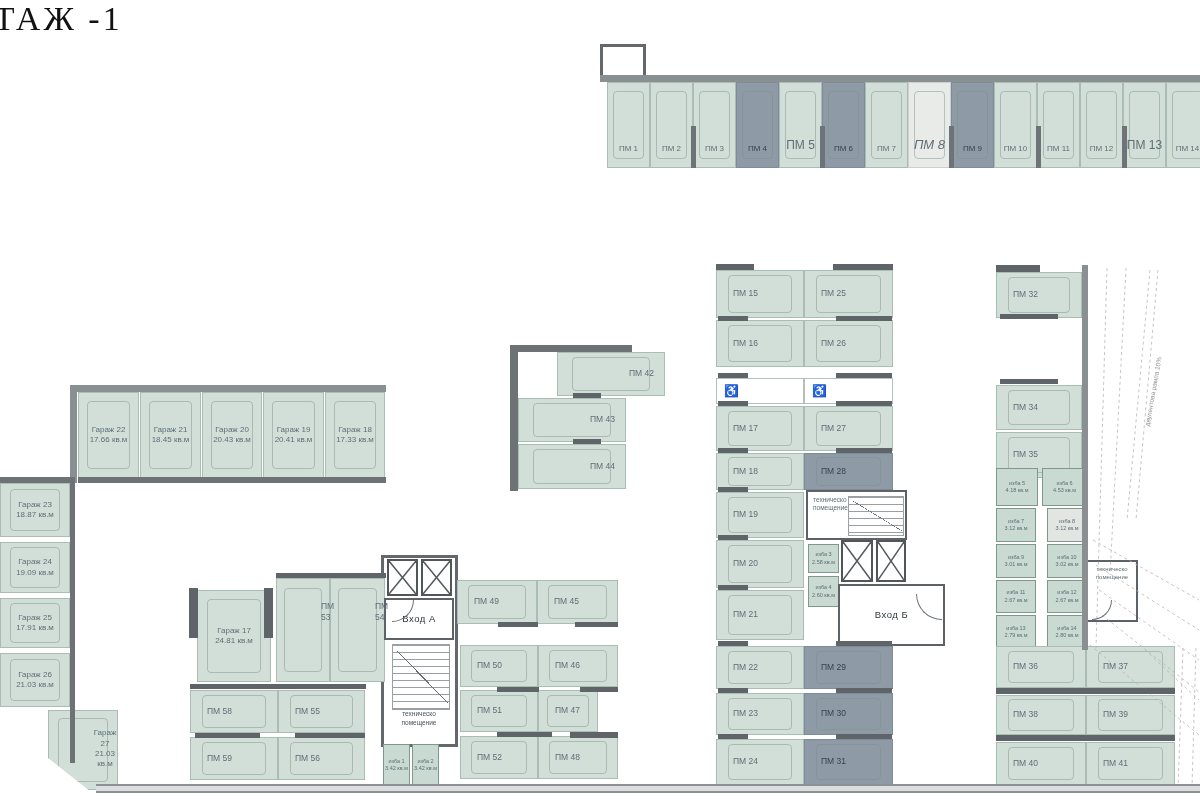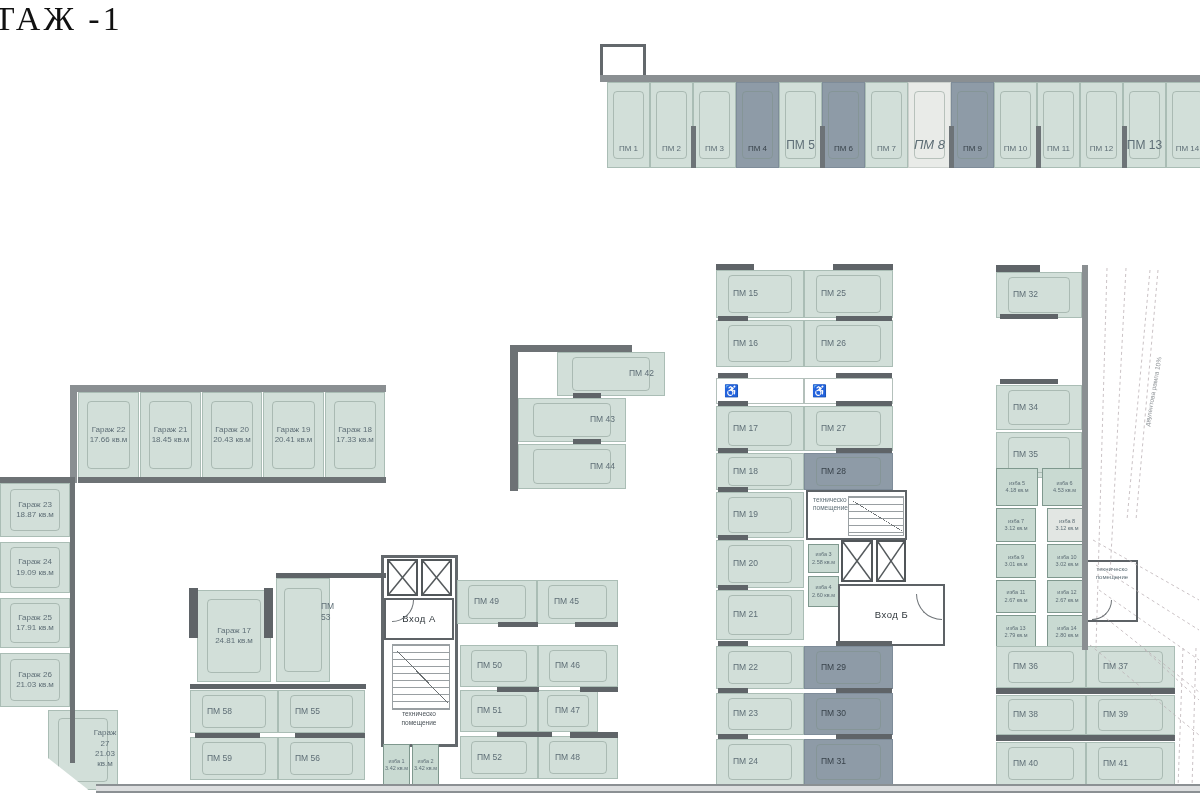--- a/index.html
+++ b/index.html
@@ -356,20 +356,26 @@
         <div>Гараж 17</div>
         <div>24.81 кв.м</div>
       </div>
     </div>
     <div class="rm light" style="left: 276px; top: 578px; width: 54px; height: 104px;">
       <div class="inner"></div>
       <div class="lbl u">
         <div>ПМ 53</div>
       </div>
     </div>
+    <div class="rm light" style="left: 330px; top: 578px; width: 55px; height: 104px;">
+      <div class="inner"></div>
+      <div class="lbl u">
+        <div>ПМ 54</div>
+      </div>
+    </div>
     <div class="rm white" style="left: 384px; top: 598px; width: 70px; height: 42px;">
       <div class="lbl ent">
         <div>Вход А</div>
       </div>
     </div>
     <div class="rm izba" style="left: 383px; top: 744px; width: 27px; height: 42px;">
       <div class="lbl c" style="font-size: 5.5px;">
         <div>изба 1</div>
         <div>3.42 кв.м</div>
       </div>

